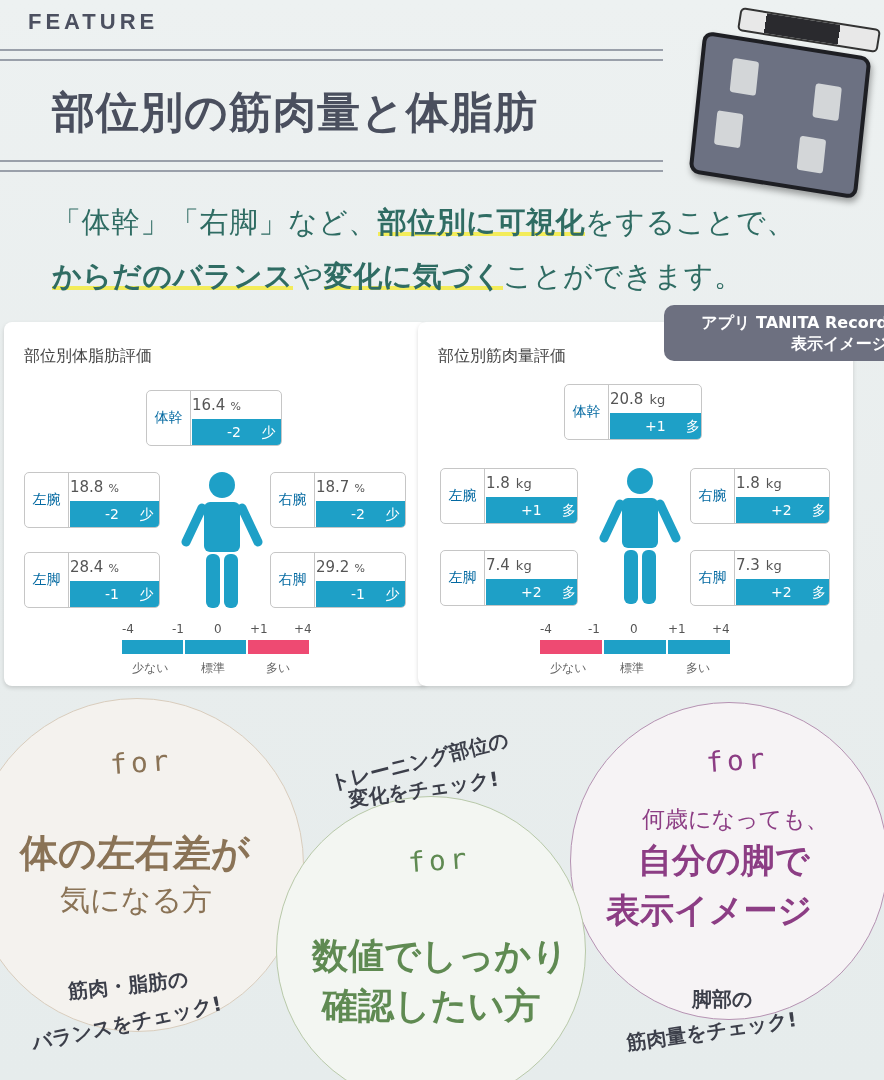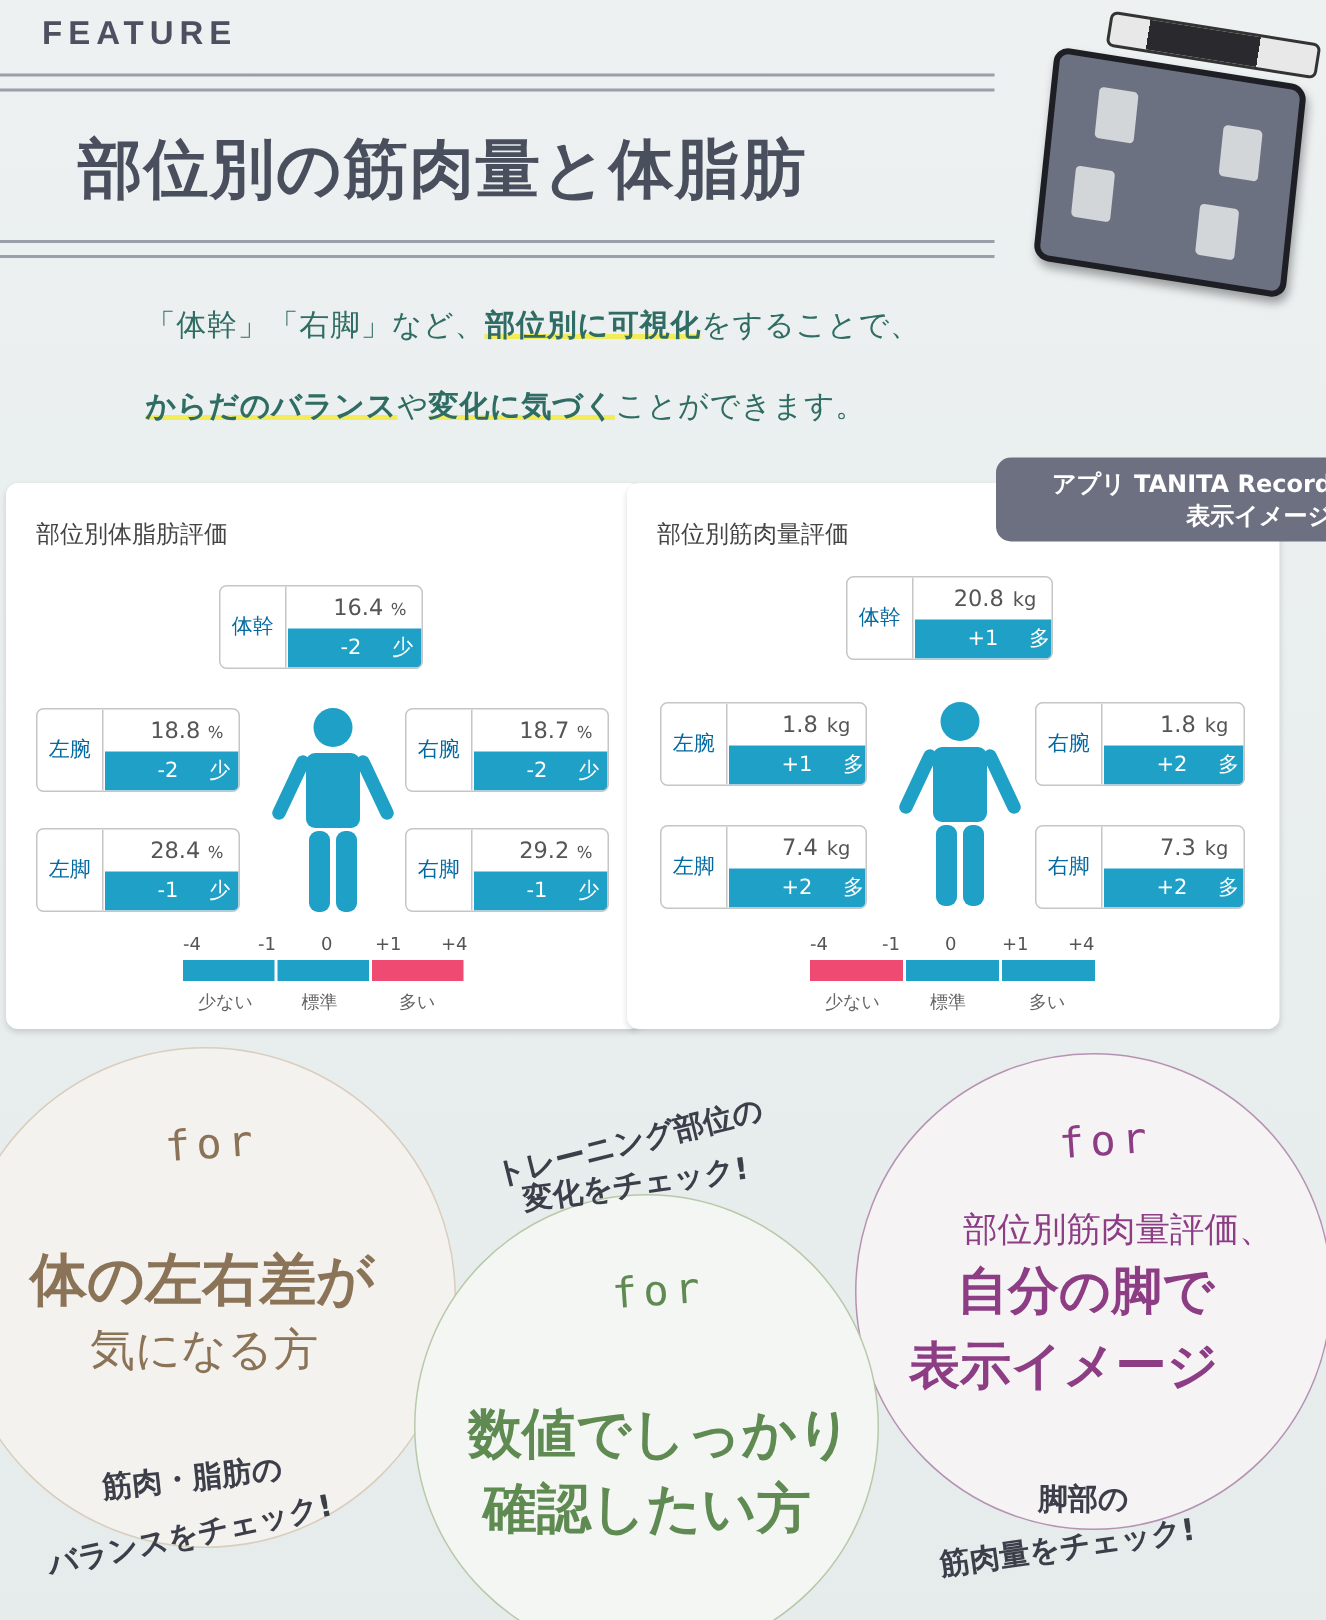--- a/index.html
+++ b/index.html
@@ -17,32 +17,32 @@
     .rule { position:absolute; left:0; width:663px; height:2px; background:#9aa0aa; }
     .title { position:absolute; left:52px; top:84px; font-size:43px; font-weight:bold; color:#4a4f5e; letter-spacing:1px; }
 
     
     .scale { position:absolute; left:680px; top:8px; width:200px; height:182px; }
     .scale .handle { position:absolute; left:58px; top:10px; width:142px; height:24px; background:linear-gradient(90deg,#e8e8e8 0 18%,#2a2a2e 18% 72%,#e8e8e8 72% 100%); border-radius:5px; transform:rotate(9deg); border:2px solid #333; }
     .scale .plate { position:absolute; left:16px; top:36px; width:168px; height:142px; background:#6c7182; border:4px solid #1e1f24; border-radius:10px; transform:skew(-6deg,9deg); box-shadow:2px 4px 6px rgba(0,0,0,.35); }
     .scale .pad { position:absolute; width:26px; height:34px; background:#d3d6d8; border-radius:3px; }
 
     
-    .lead { position:absolute; left:52px; font-size:20px; color:#2f6c63; white-space:nowrap; letter-spacing:0.5px;margin-left:45px; }
+    .lead { position:absolute; left:52px; font-size:29px; color:#2f6c63; white-space:nowrap; letter-spacing:0.5px; }
     .lead b { font-weight:bold; background:linear-gradient(transparent 78%, #f3ec5a 78%, #f3ec5a 92%, transparent 92%); }
 
     
     .badge { position:absolute; left:664px; top:305px; width:244px; height:56px; background:#6d7080; border-radius:10px 0 0 10px; color:#fff; text-align:right; padding:7px 20px 0 0; font-size:16px; font-weight:bold; line-height:21px; z-index:5; }
 
     
     .card { position:absolute; top:322px; width:424px; height:364px; background:#fff; border-radius:8px; box-shadow:0 2px 4px rgba(0,0,0,.15); }
     .card-title { position:absolute; left:20px; top:24px; font-size:16px; color:#444; }
     .box { position:absolute; width:136px; height:56px; border:1.5px solid #c6c6c6; border-radius:5px; background:#fff; overflow:hidden; }
     .box .lbl { position:absolute; left:0; top:0; width:44px; height:100%; display:flex; align-items:center; justify-content:center; font-size:14px; color:#0369a1; border-right:1.5px solid #c6c6c6; }
-    .box .val { position:absolute; left:45px; right:0; top:0; height:28px; text-align:right; padding-right:10px; font-size:15px; color:#555; line-height:28px; }
+    .box .val { position:absolute; left:45px; right:0; top:0; height:28px; text-align:left; padding-right:10px; font-size:15px; color:#555; line-height:28px; }
     .box .val .u { font-size:11px; margin-left:5px; }
     .box .val .ukg { font-size:13px; margin-left:6px; }
     .box .rating { position:absolute; left:45px; right:0; bottom:0; height:26px; background:#1ea0c7; color:#fff; font-size:14px; line-height:26px; padding-left:35px; word-spacing:16px; }
 
     .figure { position:absolute; width:84px; height:140px; }
     .legend-nums { position:absolute; font-size:12px; color:#555; }
     .legend-bar { position:absolute; height:14px; }
     .legend-lbl { position:absolute; font-size:12px; color:#666; }
 
     
@@ -200,18 +200,18 @@
   <div class="curve" style="left:68px;top:972px;transform:rotate(-6deg)">筋肉・脂肪の</div>
   <div class="curve" style="left:30px;top:1010px;transform:rotate(-12deg)">バランスをチェック!</div>
 
   <div class="curve" style="left:328px;top:748px;transform:rotate(-14deg)">トレーニング部位の</div>
   <div class="curve" style="left:348px;top:776px;transform:rotate(-8deg)">変化をチェック!</div>
   <div class="for" style="left:408px;top:844px;color:#5f8a52">for</div>
   <div class="ctext" style="left:312px;top:932px;font-size:36px;font-weight:bold;color:#5f8a52">数値でしっかり</div>
   <div class="ctext" style="left:322px;top:982px;font-size:36px;font-weight:bold;color:#5f8a52">確認したい方</div>
 
   <div class="for" style="left:706px;top:744px;color:#8c3d84">for</div>
-  <div class="ctext" style="left:642px;top:804px;font-size:23px;color:#8c3d84">部位別筋肉量評価、</div>
+  <div class="ctext" style="left:642px;top:804px;font-size:23px;color:#8c3d84">何歳になっても、</div>
   <div class="ctext" style="left:638px;top:838px;font-size:34px;font-weight:bold;color:#8c3d84">自分の脚で</div>
   <div class="ctext" style="left:606px;top:888px;font-size:34px;font-weight:bold;color:#8c3d84">表示イメージ</div>
   <div class="curve" style="left:692px;top:986px">脚部の</div>
   <div class="curve" style="left:626px;top:1018px;transform:rotate(-8deg)">筋肉量をチェック!</div>
 </div>
 
 </body></html>

